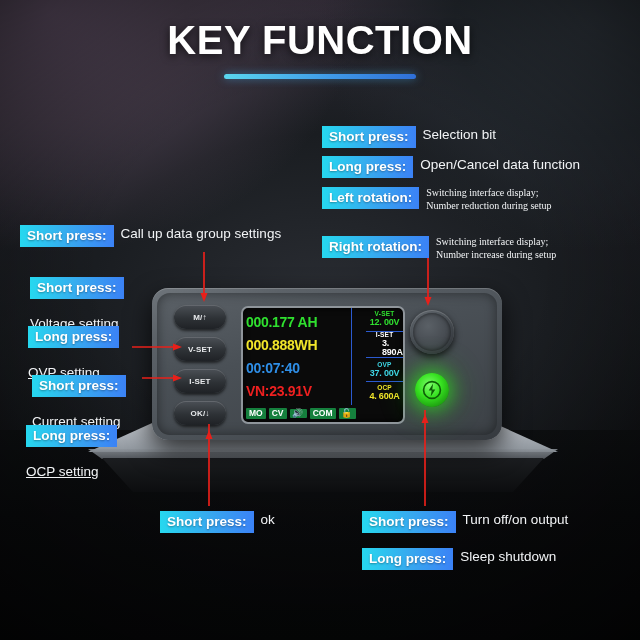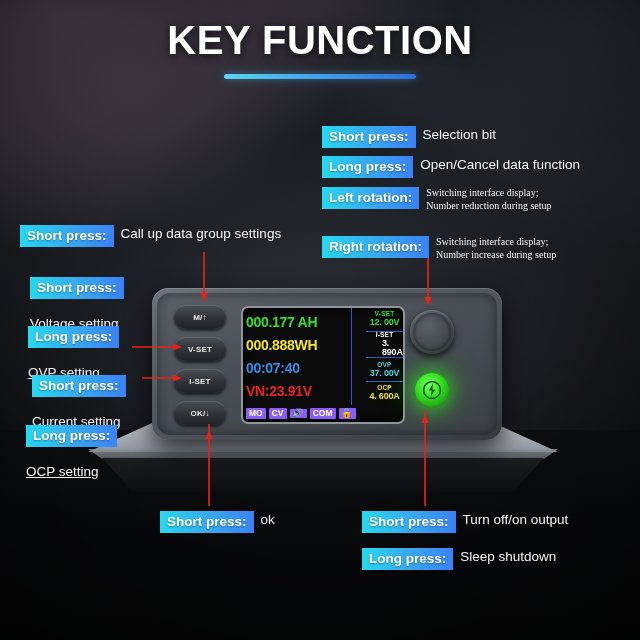--- a/index.html
+++ b/index.html
@@ -105,21 +105,21 @@
   }
   .lcd-cell {
     flex:1; border-bottom:1px solid #2b5ad0; display:flex; flex-direction:column;
     align-items:center; justify-content:center; line-height:1.05;
   }
   .lcd-cell:last-child { border-bottom:none; }
   .lcd-cell .k { font-size:6.5px; font-weight:bold; letter-spacing:.2px; }
   .lcd-cell .v { font-size:9px; font-weight:bold; letter-spacing:-.2px; }
   .lcd-bar { height:17px; display:flex; align-items:center; gap:3px; padding:0 3px; }
   .chip-s {
-    background:#8b5cf6; color:#ffffff; font-size:8.5px; font-weight:bold;
+    background:#15803d; color:#ffffff; font-size:8.5px; font-weight:bold;
     padding:1px 3px; border-radius:1px; line-height:1.1;
   }
   .chip-s.icon { color:#f5e13c; font-size:9px; padding:0 3px; }
   .chip-s.lock { font-size:9px; }
 
   
   .knob {
     position:absolute; left:253px; top:17px; width:44px; height:44px; border-radius:50%;
     background:radial-gradient(circle at 38% 32%, #6a7076 0%, #4d5359 45%, #34383d 78%, #24272b 100%);
     box-shadow:0 3px 7px rgba(0,0,0,.75), inset 0 1px 1px rgba(255,255,255,.2);

